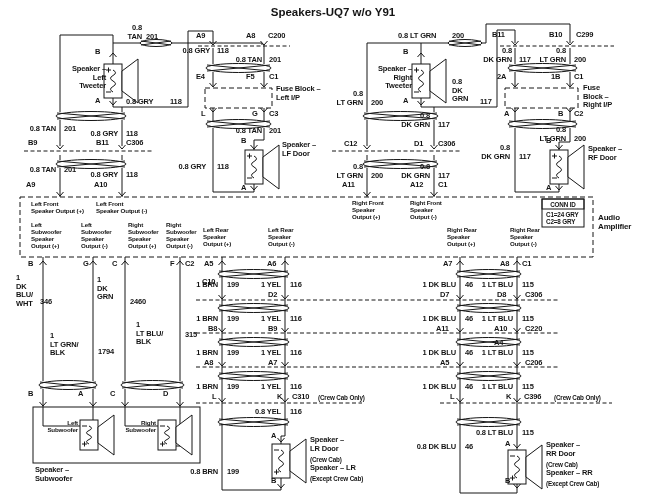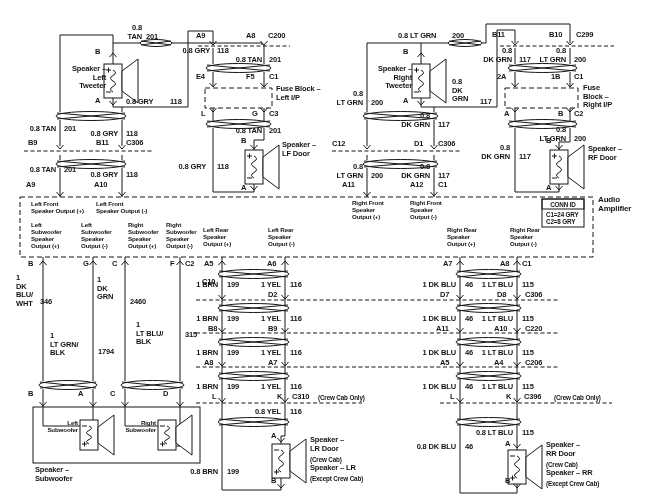--- a/index.html
+++ b/index.html
@@ -303,20 +303,21 @@
       <g>
         <rect x="158" y="420" width="18" height="30" stroke="#161616" fill="#fff" stroke-width="1"></rect>
         <polygon points="176,427 192,415 192,455 176,443" stroke="#161616" fill="#fff" stroke-width="1"></polygon>
         <path d="M167,426 q5,2.25 0,4.5 q-5,2.25 0,4.5 q5,2.25 0,4.5 q-5,2.25 0,4.5" stroke="#161616" fill="none" stroke-width="1"></path>
         <line x1="160" y1="444" x2="165" y2="444" stroke="#161616" stroke-width="1"></line>
         <line x1="162.5" y1="441.5" x2="162.5" y2="446.5" stroke="#161616" stroke-width="1"></line>
         <line x1="160" y1="426" x2="165" y2="426" stroke="#161616" stroke-width="1"></line>
       </g>
     </svg>
 
+  <span class="t ttl" style="left:258px;top:6px;width:150px;text-align:center">Speakers-UQ7 w/o Y91</span>
 
   <span class="t ra" style="left:62px;top:65px;width:44px">Speaker –
 Left
 Tweeter</span>
   <span class="t" style="left:95px;top:48px">B</span>
   <span class="t" style="left:95px;top:97px">A</span>
   <span class="t ra" style="left:118px;top:24px;width:24px">0.8
 TAN</span>
   <span class="t" style="left:146px;top:33px">201</span>
   <span class="t" style="left:126px;top:98px">0.8 GRY</span>
@@ -400,21 +401,21 @@
   <span class="t ra" style="left:468px;top:144px;width:42px">0.8
 DK GRN</span>
   <span class="t" style="left:519px;top:153px">117</span>
 
   <span class="t ra" style="left:322px;top:90px;width:41px">0.8
 LT GRN</span>
   <span class="t" style="left:371px;top:99px">200</span>
   <span class="t ra" style="left:388px;top:112px;width:42px">0.8
 DK GRN</span>
   <span class="t" style="left:438px;top:121px">117</span>
-  <span class="t" style="left:332px;top:140px">C12</span>
+  <span class="t" style="left:344px;top:140px">C12</span>
   <span class="t" style="left:414px;top:140px">D1</span>
   <span class="t" style="left:438px;top:140px">C306</span>
   <span class="t ra" style="left:322px;top:163px;width:41px">0.8
 LT GRN</span>
   <span class="t" style="left:371px;top:172px">200</span>
   <span class="t ra" style="left:388px;top:163px;width:42px">0.8
 DK GRN</span>
   <span class="t" style="left:438px;top:172px">117</span>
   <span class="t" style="left:342px;top:181px">A11</span>
   <span class="t" style="left:410px;top:181px">A12</span>
@@ -451,21 +452,21 @@
 Output (+)</span>
   <span class="t sm" style="left:268px;top:226px">Left Rear
 Speaker
 Output (-)</span>
   <span class="t sm" style="left:447px;top:226px">Right Rear
 Speaker
 Output (+)</span>
   <span class="t sm" style="left:510px;top:226px">Right Rear
 Speaker
 Output (-)</span>
-  <span class="t md" style="left:598px;top:195px">Audio
+  <span class="t md" style="left:598px;top:213px">Audio
 Amplifier</span>
   <span class="t xs" style="left:542px;top:201px;width:42px;text-align:center">CONN ID</span>
   <span class="t xs" style="left:546px;top:211px">C1=24 GRY</span>
   <span class="t xs" style="left:546px;top:218px">C2=8 GRY</span>
 
   <span class="t" style="left:28px;top:260px">B</span>
   <span class="t" style="left:83px;top:260px">G</span>
   <span class="t" style="left:112px;top:260px">C</span>
   <span class="t" style="left:170px;top:260px">F</span>
   <span class="t" style="left:185px;top:260px">C2</span>
@@ -553,21 +554,21 @@
   <span class="t ra" style="left:475px;top:315px;width:38px">1 LT BLU</span>
   <span class="t" style="left:522px;top:315px">115</span>
   <span class="t" style="left:436px;top:325px">A11</span>
   <span class="t" style="left:494px;top:325px">A10</span>
   <span class="t" style="left:525px;top:325px">C220</span>
   <span class="t ra" style="left:414px;top:349px;width:42px">1 DK BLU</span>
   <span class="t" style="left:465px;top:349px">46</span>
   <span class="t ra" style="left:475px;top:349px;width:38px">1 LT BLU</span>
   <span class="t" style="left:522px;top:349px">115</span>
   <span class="t" style="left:440px;top:359px">A5</span>
-  <span class="t" style="left:494px;top:359px">A4</span>
+  <span class="t" style="left:494px;top:339px">A4</span>
   <span class="t" style="left:525px;top:359px">C206</span>
   <span class="t ra" style="left:414px;top:383px;width:42px">1 DK BLU</span>
   <span class="t" style="left:465px;top:383px">46</span>
   <span class="t ra" style="left:475px;top:383px;width:38px">1 LT BLU</span>
   <span class="t" style="left:522px;top:383px">115</span>
   <span class="t" style="left:450px;top:393px">L</span>
   <span class="t" style="left:506px;top:393px">K</span>
   <span class="t" style="left:524px;top:393px">C396</span>
   <span class="t xs" style="left:554px;top:394px">(Crew Cab Only)</span>
   <span class="t ra" style="left:470px;top:429px;width:43px">0.8 LT BLU</span>

